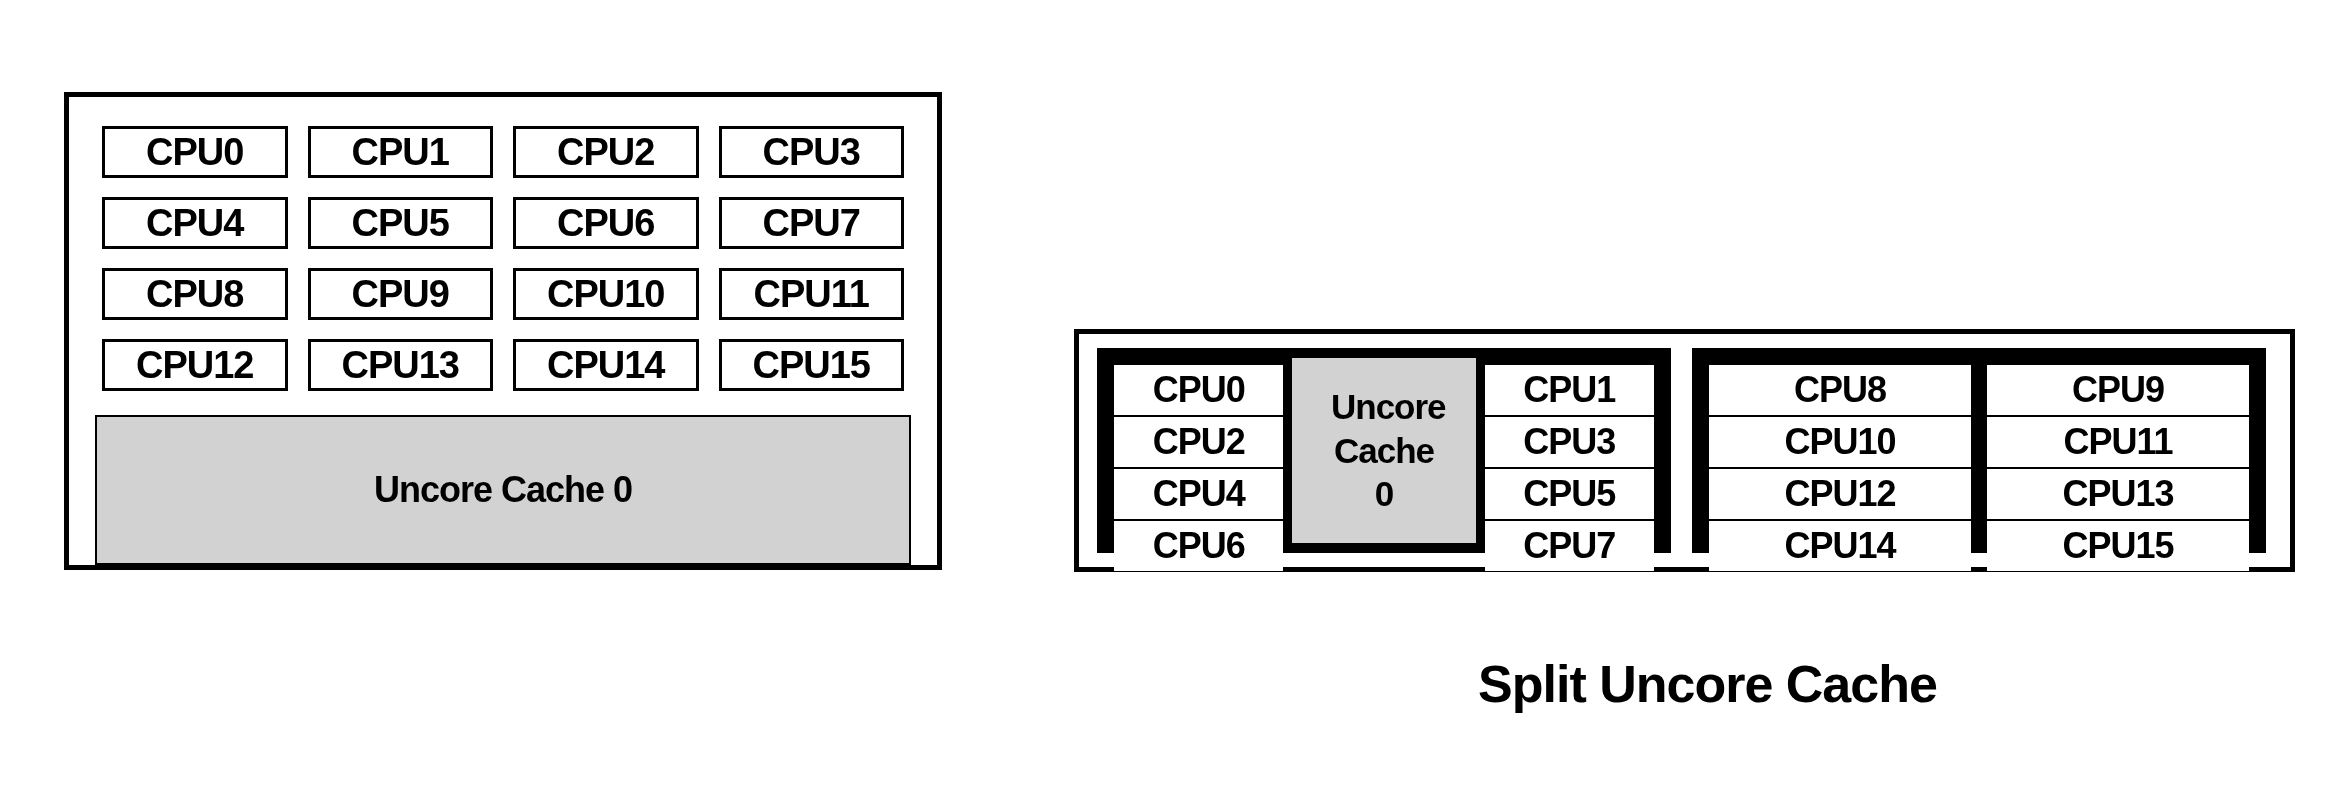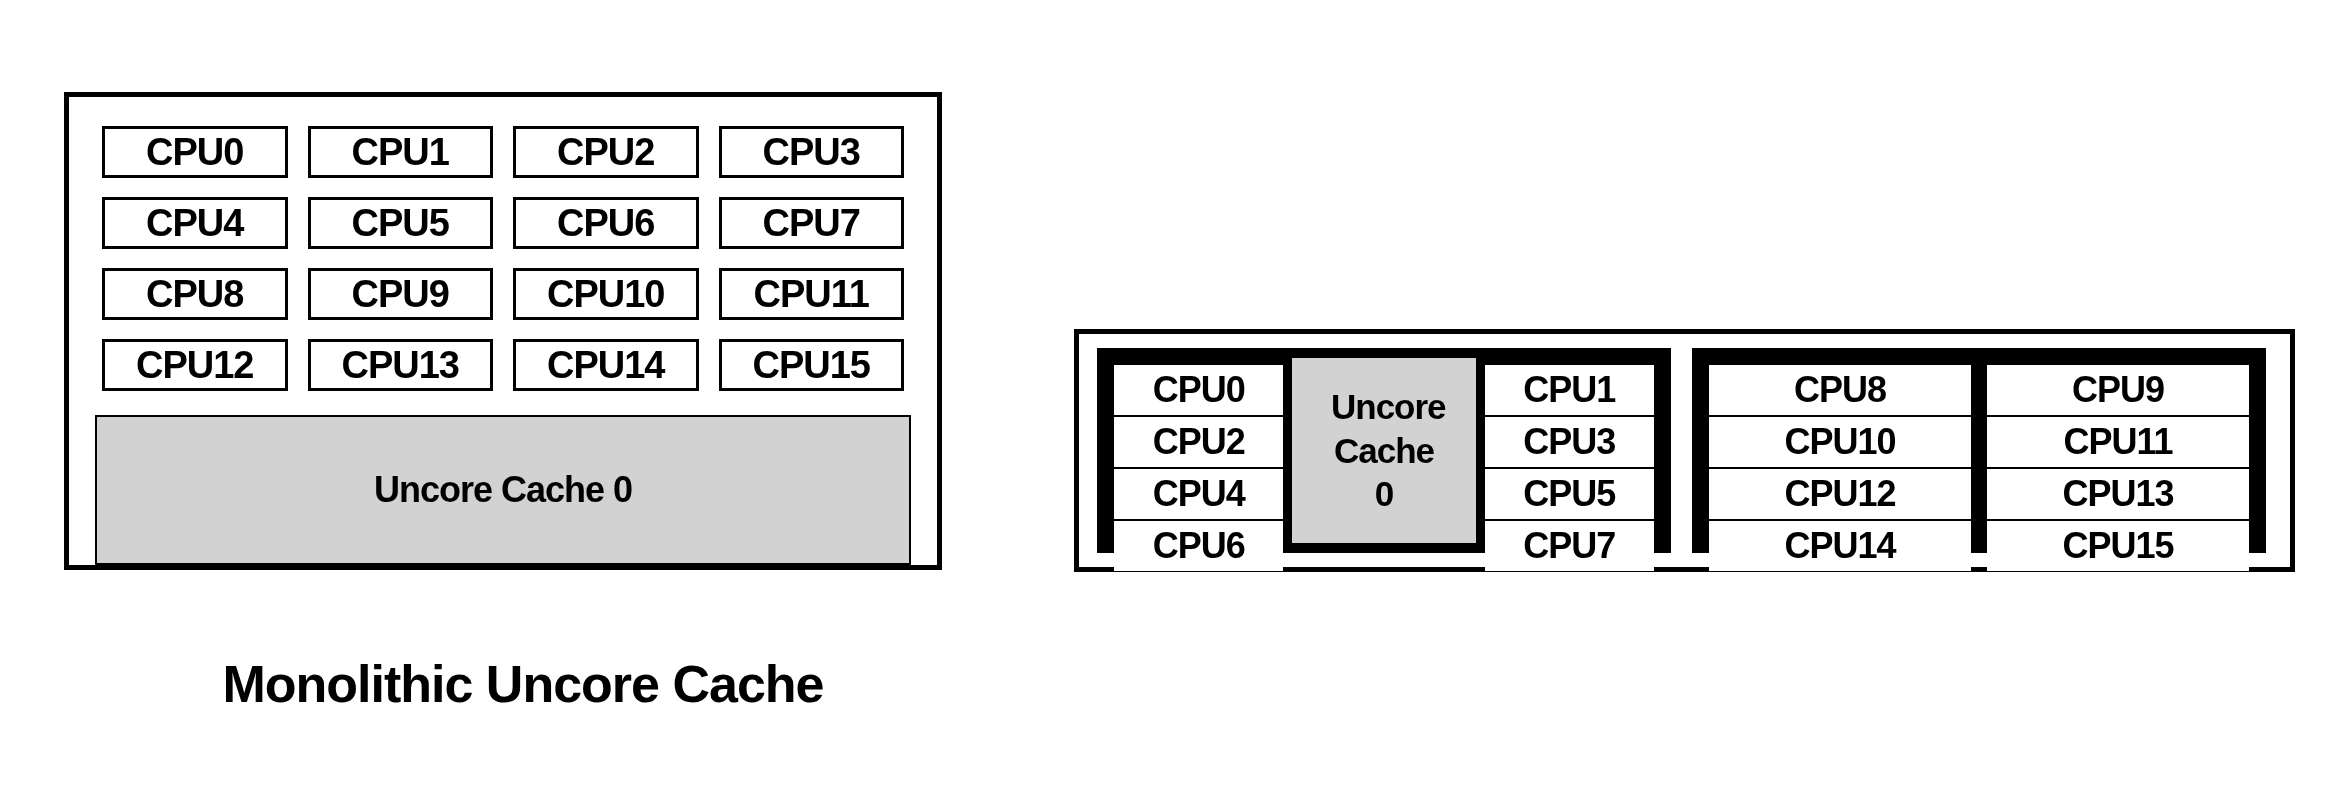--- a/index.html
+++ b/index.html
@@ -163,15 +163,15 @@
       <div class="split-col">
         <div class="split-cell">CPU9</div>
         <div class="split-cell">CPU11</div>
         <div class="split-cell">CPU13</div>
         <div class="split-cell">CPU15</div>
       </div>
     </div>
 
   </div>
 
-  <div class="caption caption-mono">Monolithic Uncore Cache</div>
+  <div class="caption caption-split">Split Uncore Cache</div>
 
 </div>
 
 </body></html>

